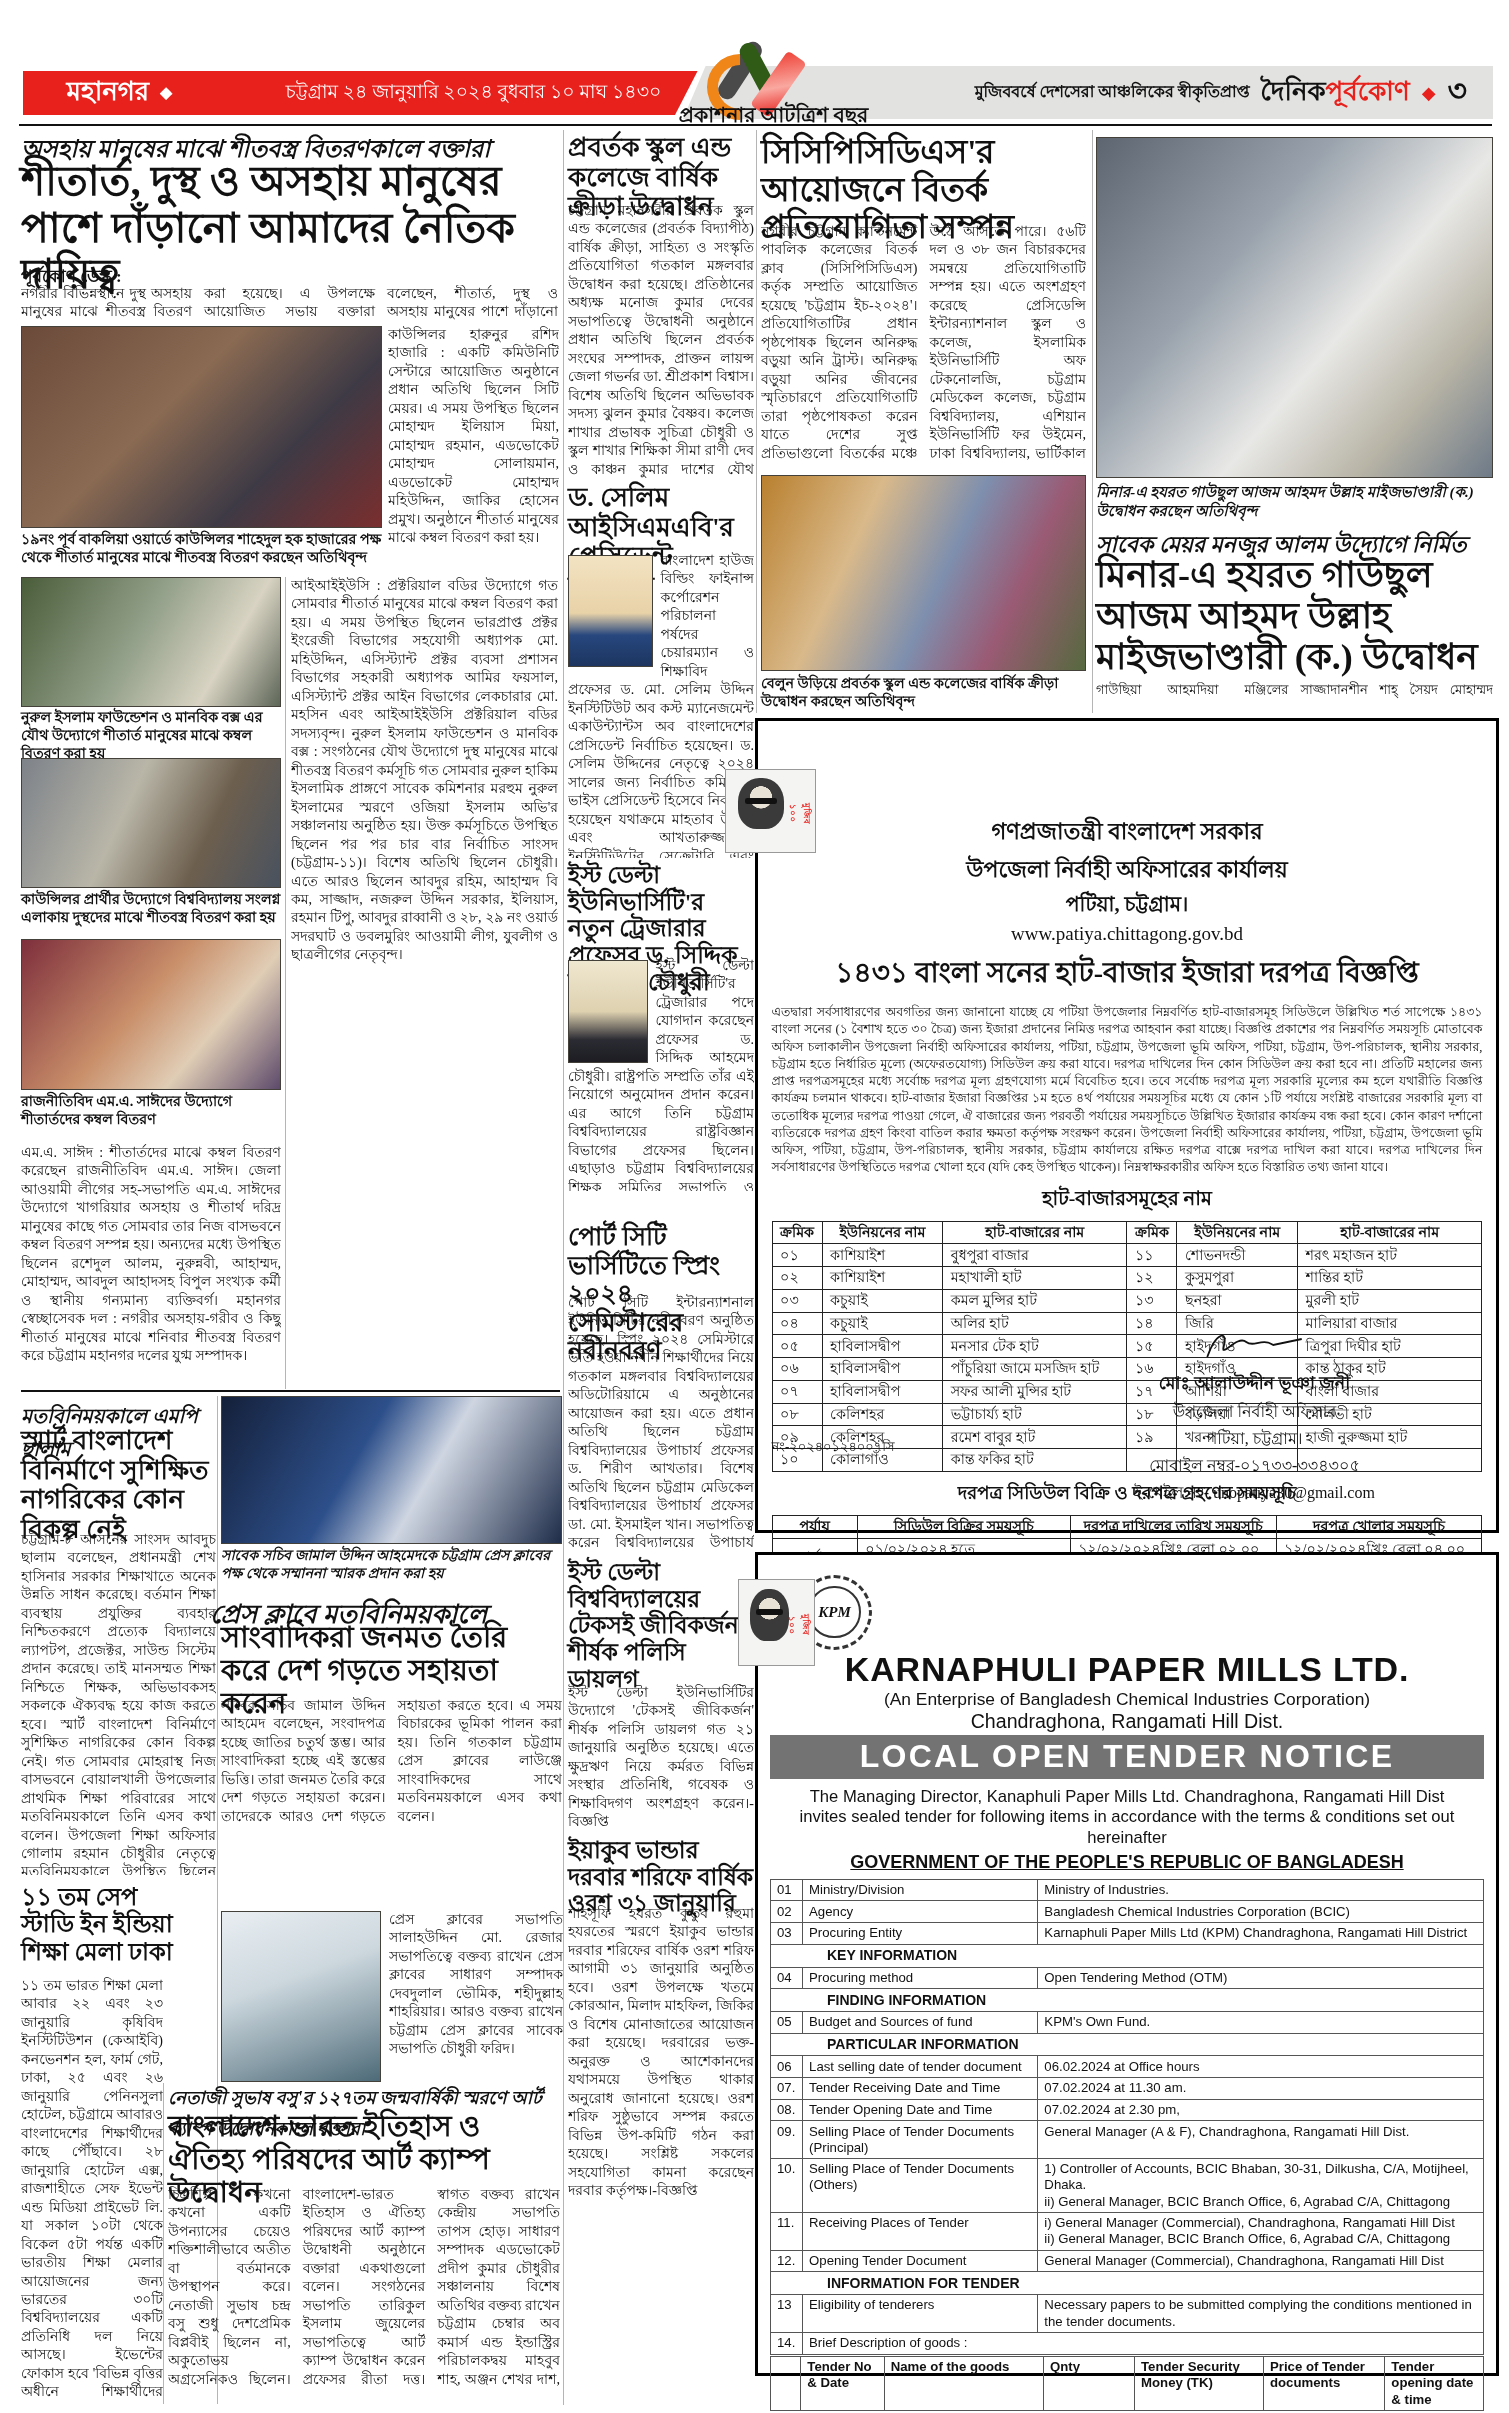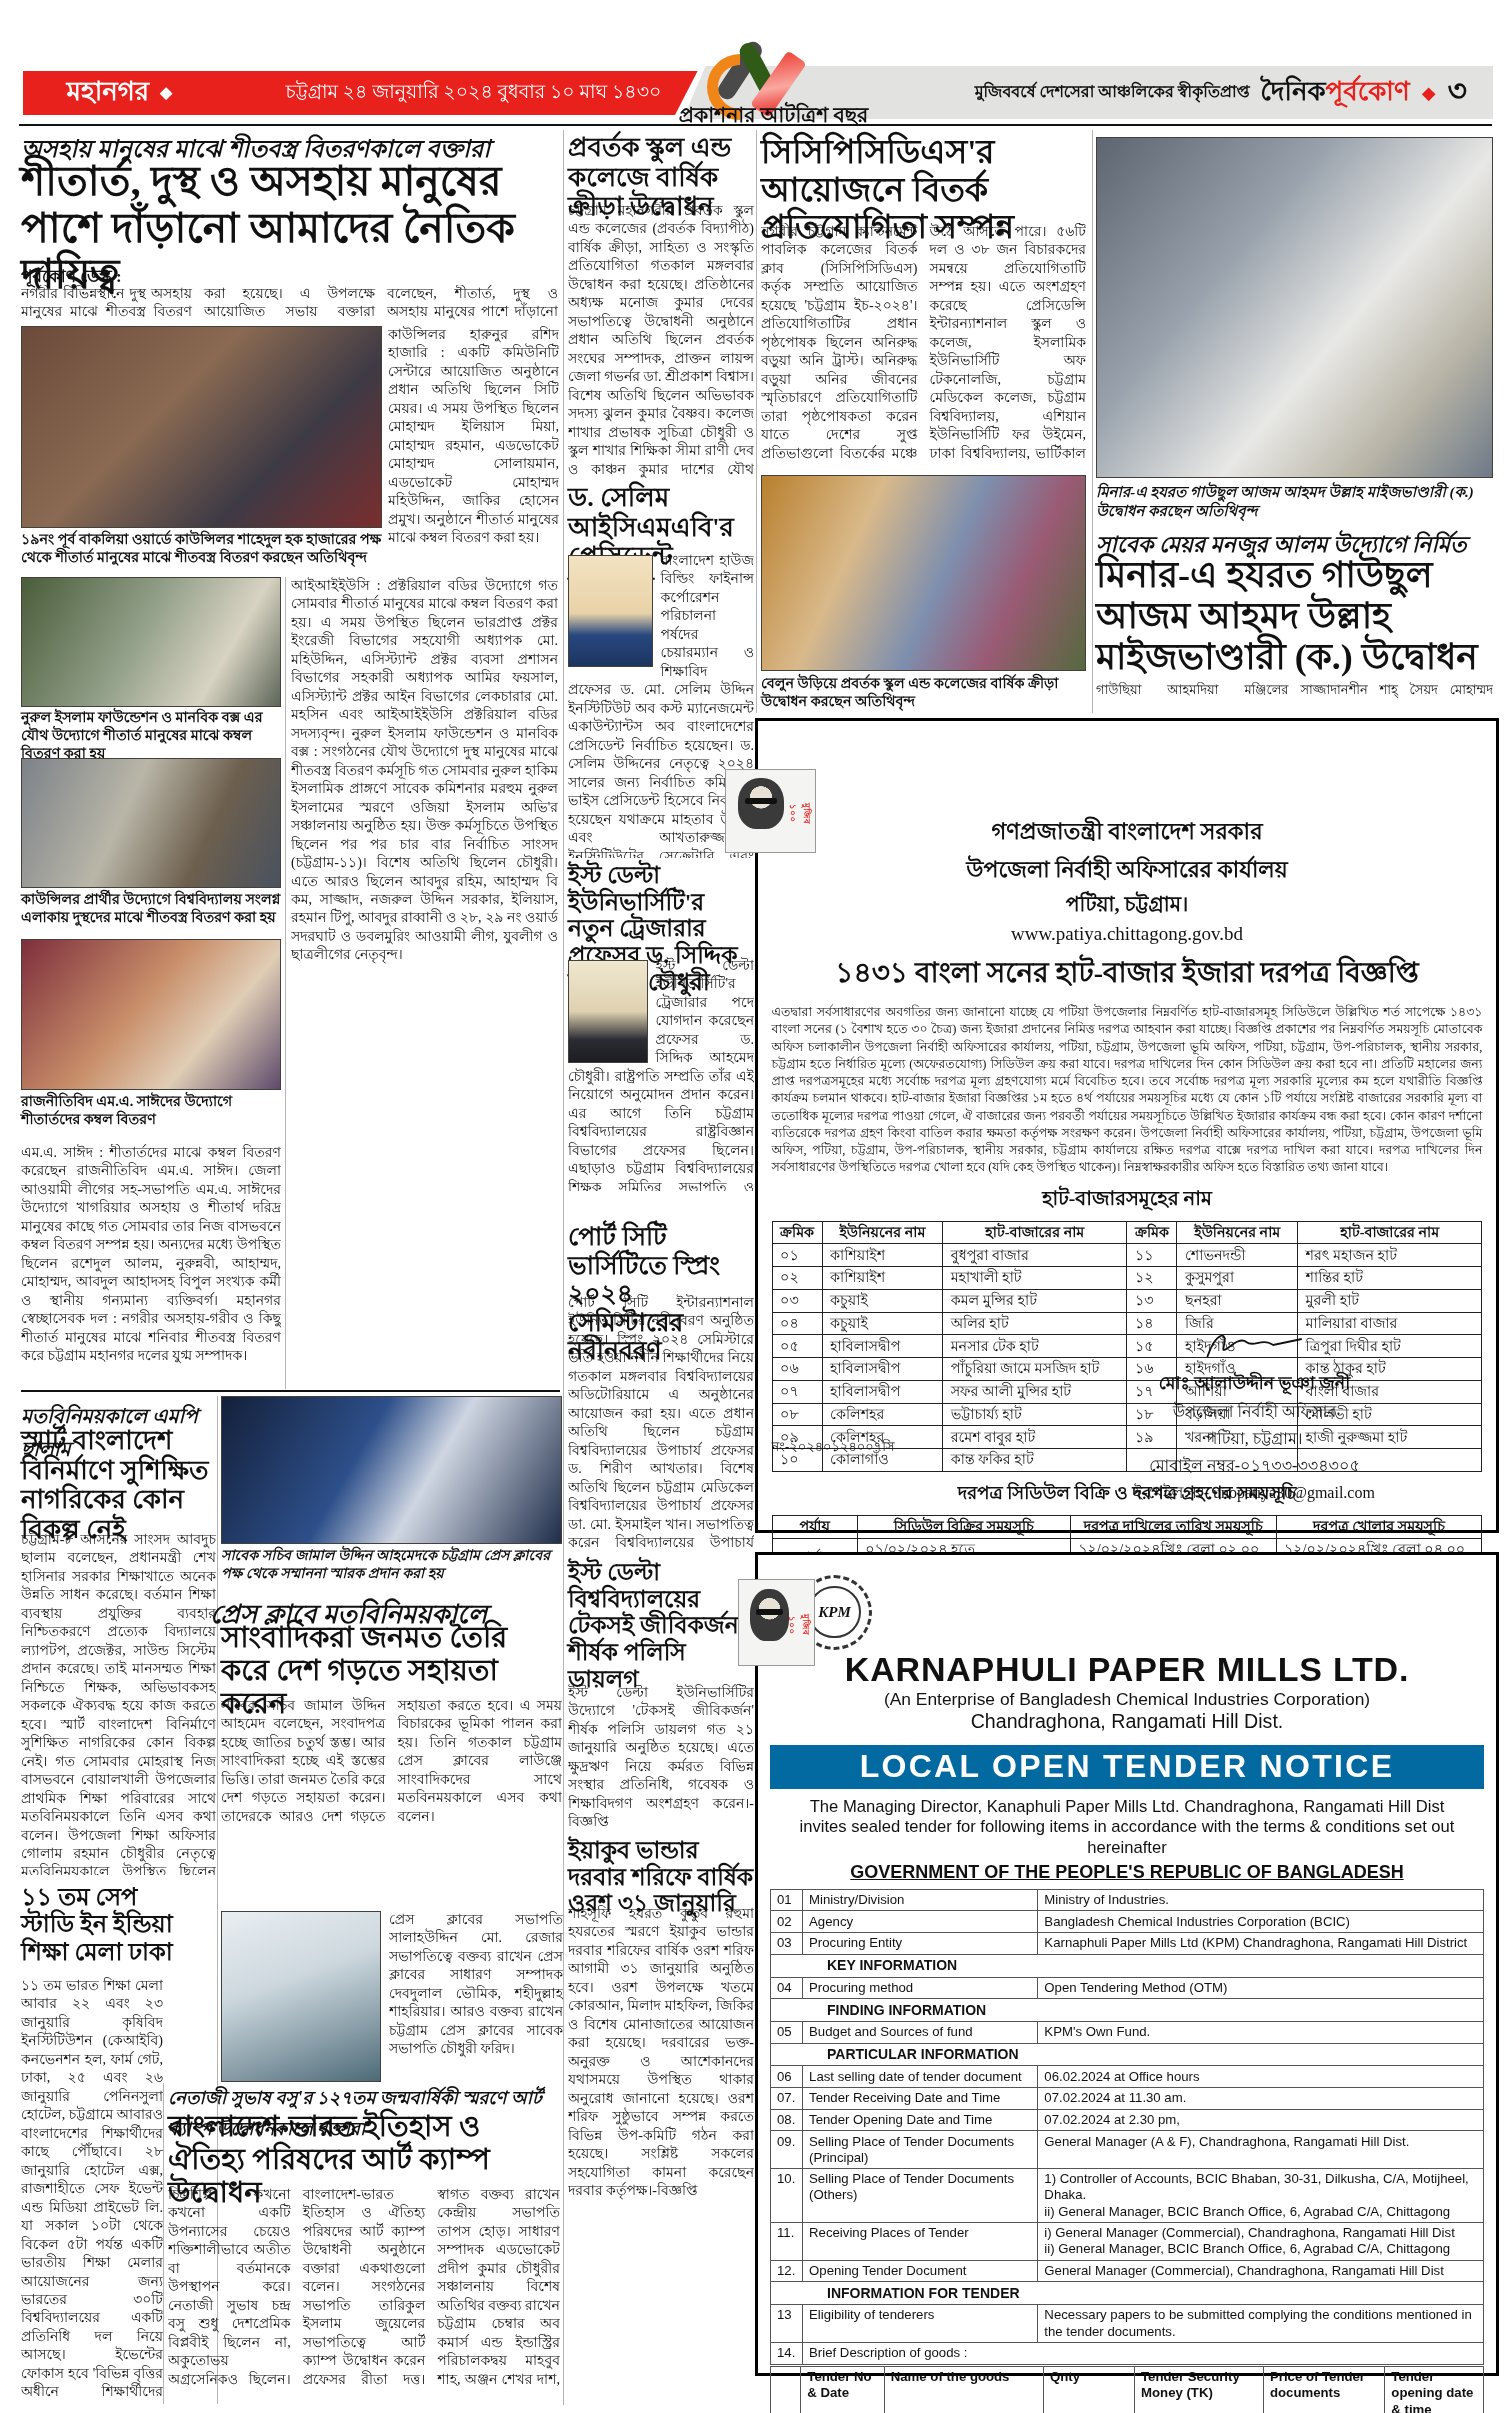--- a/index.html
+++ b/index.html
@@ -59,22 +59,22 @@
      background:radial-gradient(circle at 50% 38%,#e8e2d6 0 28%,#3a3a3a 29% 100%);}
   .mujib .glass{position:absolute;left:22%;top:34%;width:36%;height:7%;background:#111;border-radius:2.3px;}
   .mujib .m100{position:absolute;right:2%;top:28%;width:24%;height:50%;font-size:8.3px;font-weight:bold;color:#e8211d;
      writing-mode:vertical-rl;text-align:center;letter-spacing:0.8px;}
   
   .kpm-box{border:3.8px solid #000;box-sizing:border-box;padding:7.5px 12px;background:#fff;
            font-family:"Liberation Sans","DejaVu Sans",sans-serif;}
   .kpm-title{text-align:center;font-size:34px;font-weight:bold;letter-spacing:0.8px;}
   .kpm-sub{text-align:center;font-size:17.4px;}
   .kpm-sub2{text-align:center;font-size:19.6px;}
-  .kpm-banner{background:#0369a1;color:#fff;text-align:center;font-size:32px;font-weight:bold;
-              letter-spacing:2.3px;padding:3.8px 0;margin-top:12px;}
+  .kpm-banner{background:#737373;color:#fff;text-align:center;font-size:32px;font-weight:bold;
+              letter-spacing:2.3px;padding:3.8px 0;margin-top:2px;}
   .kpm-intro{text-align:center;font-size:16.6px;line-height:1.25;margin:7.5px auto 3px auto;width:96%;}
   .kpm-gov{text-align:center;font-size:18px;font-weight:bold;text-decoration:underline;margin:3px 0 6px 0;}
   table.ktbl{width:100%;border-collapse:collapse;font-family:"Liberation Sans","DejaVu Sans",sans-serif;}
   table.ktbl td{border:1.5px solid #555;font-size:13.2px;line-height:1.22;padding:2.3px 6px;vertical-align:top;white-space:pre-line;}
   table.ktbl td.sec, table.ktbl tr td[colspan].sec{font-weight:bold;padding-left:56px;font-size:14px;}
   table.ktbl thead td{font-weight:bold;}
   .gear{border-radius:50%;border:3px dashed #333;display:flex;align-items:center;justify-content:center;}
   .gear .inner{width:70%;height:70%;border-radius:50%;border:2.3px solid #333;display:flex;align-items:center;justify-content:center;
      font-style:italic;font-weight:bold;font-size:15px;font-family:"Liberation Serif",serif;}
 </style>

